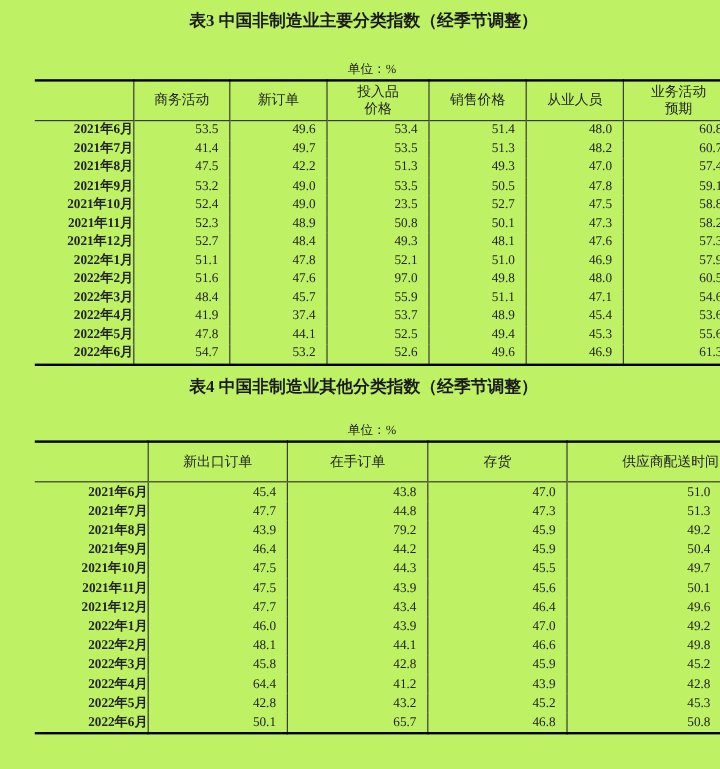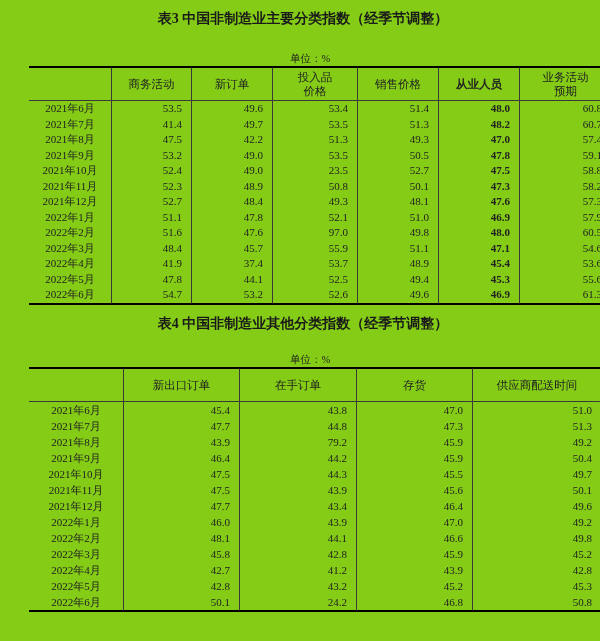--- a/index.html
+++ b/index.html
@@ -4,21 +4,21 @@
 <style>
   html, body { margin: 0; padding: 0; }
   body {
     font-family: "Liberation Serif", "DejaVu Serif", serif;
     background: #ffffff;
   }
   .page {
     position: relative;
     width: 600px;
     height: 641px;
-    background: #84cc16;
+    background: #bef264;
     color: #222222;
     overflow: hidden;
   }
   .table-block {
     width: 548px;
     margin-left: 29px;
   }
   .tbl-title {
     margin: 0;
     padding-top: 10px;
@@ -60,36 +60,36 @@
     white-space: pre-line;
     line-height: 14px;
     height: 30px;
     padding: 1px 2px;
   }
   .data-table td {
     font-size: 11px;
   }
   .t3 td { line-height: 15.5px; height: 15.5px; }
   .t4 td { line-height: 16px;   height: 16px; }
-  .data-table td.month { text-align: center; }
+  .data-table td.month { text-align: right; font-weight: bold; }
   .data-table td.val   { text-align: right; padding-right: 9px; }
   
   .t3 th:nth-child(1), .t3 td:nth-child(1) { width: 78px; }
   .t3 th:nth-child(2), .t3 td:nth-child(2) { width: 75px; }
   .t3 th:nth-child(3), .t3 td:nth-child(3) { width: 76px; }
   .t3 th:nth-child(4), .t3 td:nth-child(4) { width: 80px; margin-left: 32px; }
   .t3 th:nth-child(5), .t3 td:nth-child(5) { width: 76px; }
-  .t3 th:nth-child(6), .t3 td:nth-child(6) { width: 76px; font-weight: bold; }
+  .t3 th:nth-child(6), .t3 td:nth-child(6) { width: 76px; }
   .t3 th:nth-child(7), .t3 td:nth-child(7) { width: 87px; }
   
   .t4 th:nth-child(1), .t4 td:nth-child(1) { width: 90px; }
   .t4 th:nth-child(2), .t4 td:nth-child(2) { width: 111px; }
   .t4 th:nth-child(3), .t4 td:nth-child(3) { width: 112px; }
   .t4 th:nth-child(4), .t4 td:nth-child(4) { width: 111px; }
-  .t4 th:nth-child(5), .t4 td:nth-child(5) { width: 124px; }
+  .t4 th:nth-child(5), .t4 td:nth-child(5) { width: 124px; text-align: right; }
 </style>
 </head>
 <body>
 
 <div class="page">
 
   <section class="table-block block-1">
     <h2 class="tbl-title">表3 中国非制造业主要分类指数（经季节调整）</h2>
     <div class="unit-label">单位：%</div>
     <table class="data-table t3">
@@ -307,36 +307,36 @@
           </tr>
           <tr>
             <td class="month">2022年3月</td>
             <td class="val">45.8</td>
             <td class="val">42.8</td>
             <td class="val">45.9</td>
             <td class="val">45.2</td>
           </tr>
           <tr>
             <td class="month">2022年4月</td>
-            <td class="val">42.7</td>
+            <td class="val">64.4</td>
             <td class="val">41.2</td>
             <td class="val">43.9</td>
             <td class="val">42.8</td>
           </tr>
           <tr>
             <td class="month">2022年5月</td>
             <td class="val">42.8</td>
             <td class="val">43.2</td>
             <td class="val">45.2</td>
             <td class="val">45.3</td>
           </tr>
           <tr>
             <td class="month">2022年6月</td>
             <td class="val">50.1</td>
-            <td class="val">24.2</td>
+            <td class="val">65.7</td>
             <td class="val">46.8</td>
             <td class="val">50.8</td>
           </tr>
         </tbody>
     </table>
   </section>
 
 </div>
 
 </body></html>

